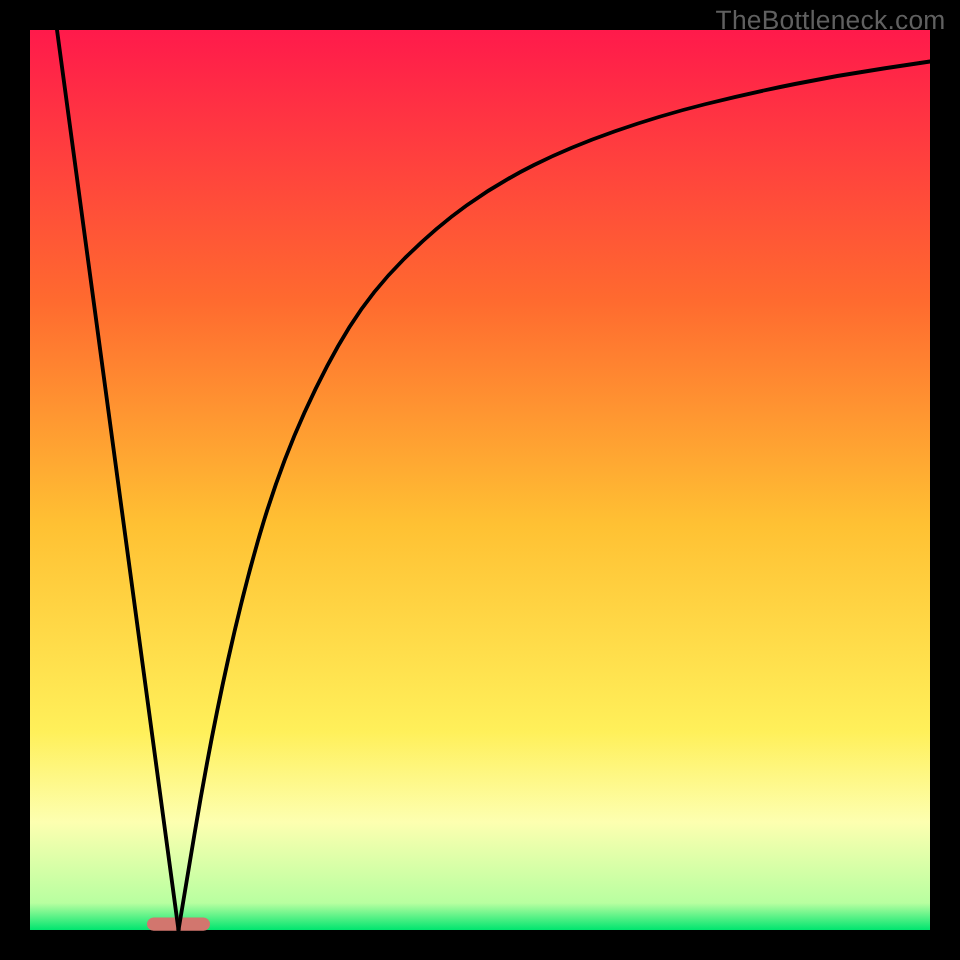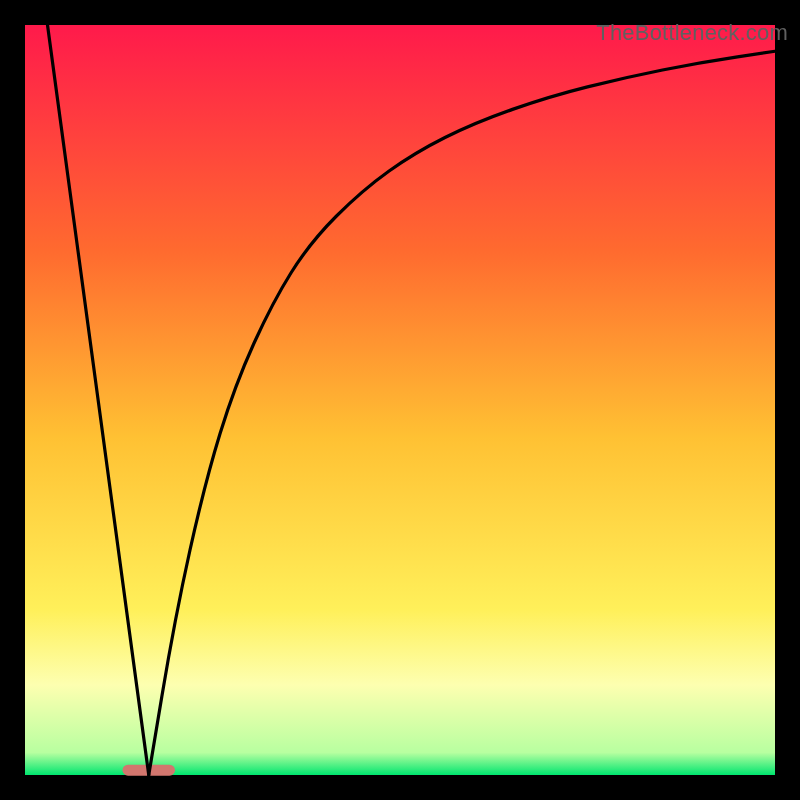--- a/index.html
+++ b/index.html
@@ -18,21 +18,20 @@
     height: 800px;
   }
   .attribution {
     position: absolute;
     top: 4px;
     right: 12px;
     font-family: Arial, Helvetica, sans-serif;
     font-size: 22px;
     color: #606060;
     letter-spacing: 0.2px;
-    margin-top: 16px;
   }
 </style>
 </head>
 <body>
 
 <div class="chart-frame">
   <svg id="svg-root" width="800" height="800" viewBox="0 0 800 800">
       <defs>
         <linearGradient id="bg-grad" x1="0" y1="0" x2="0" y2="1">
           <stop offset="0%" stop-color="#ff1a4b"></stop>

